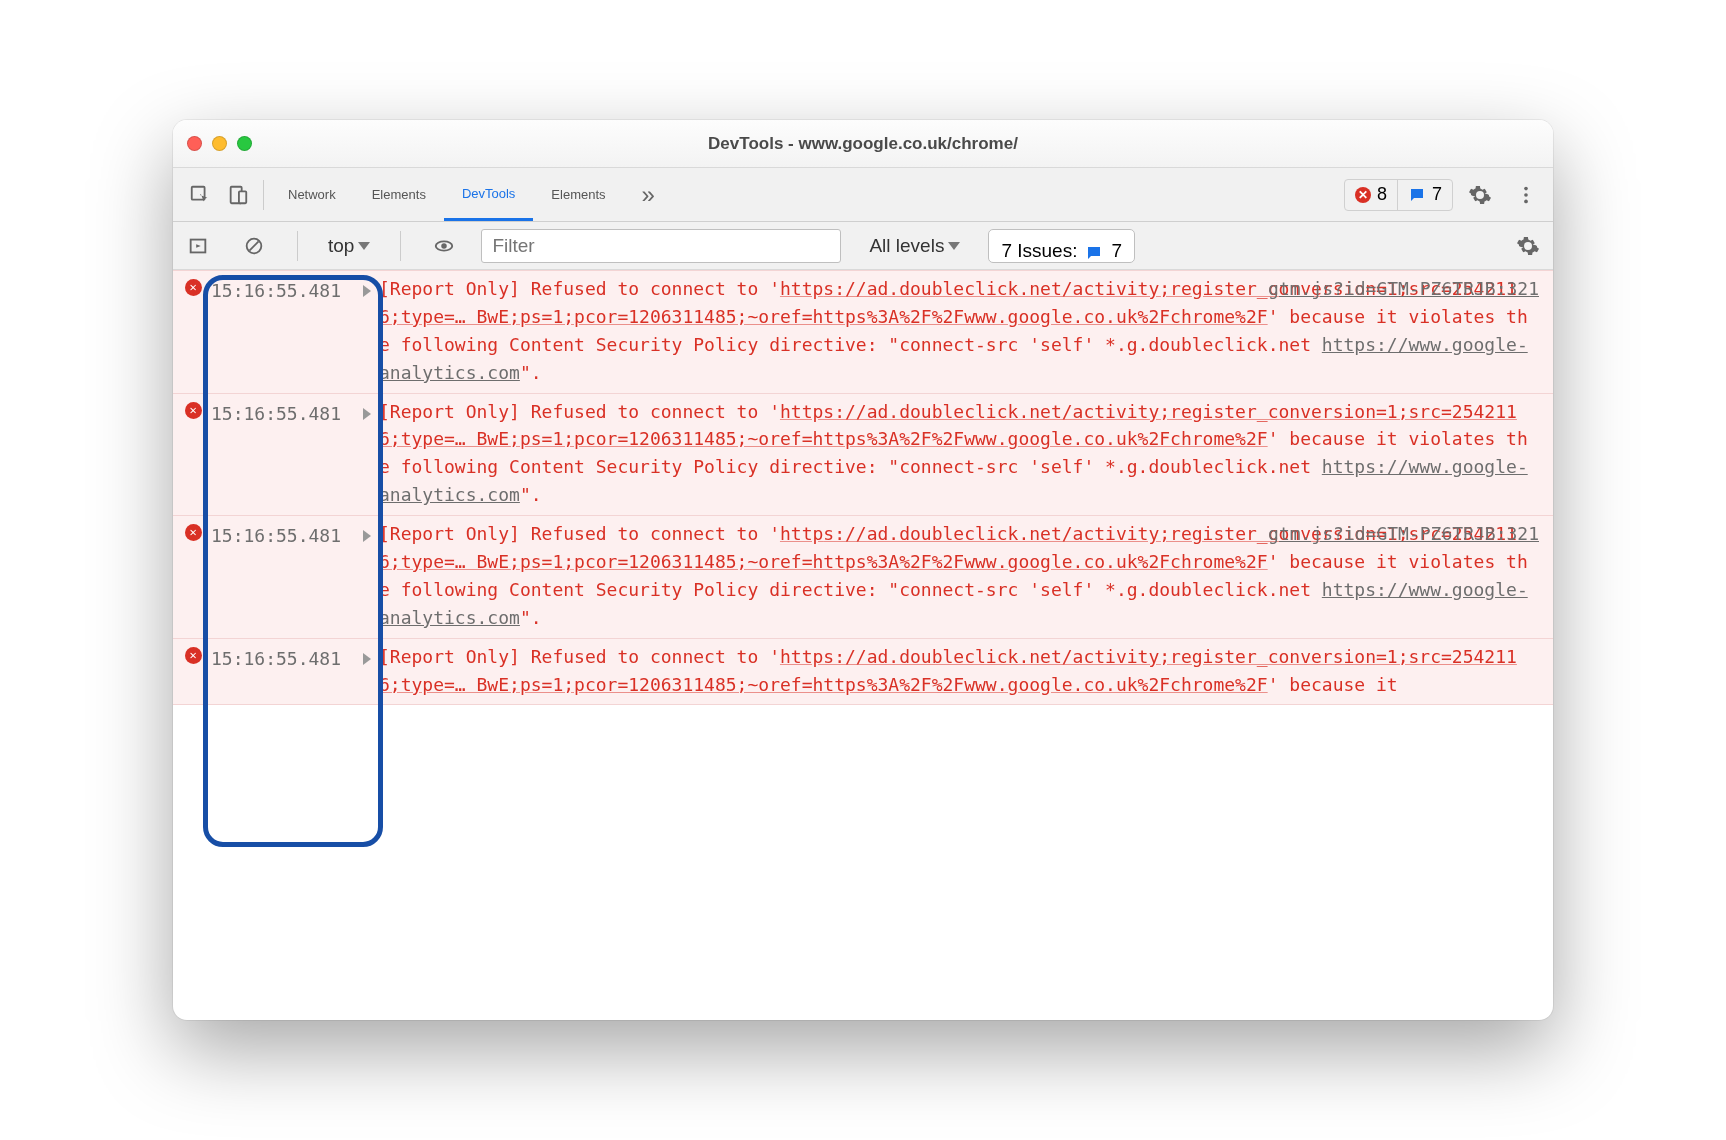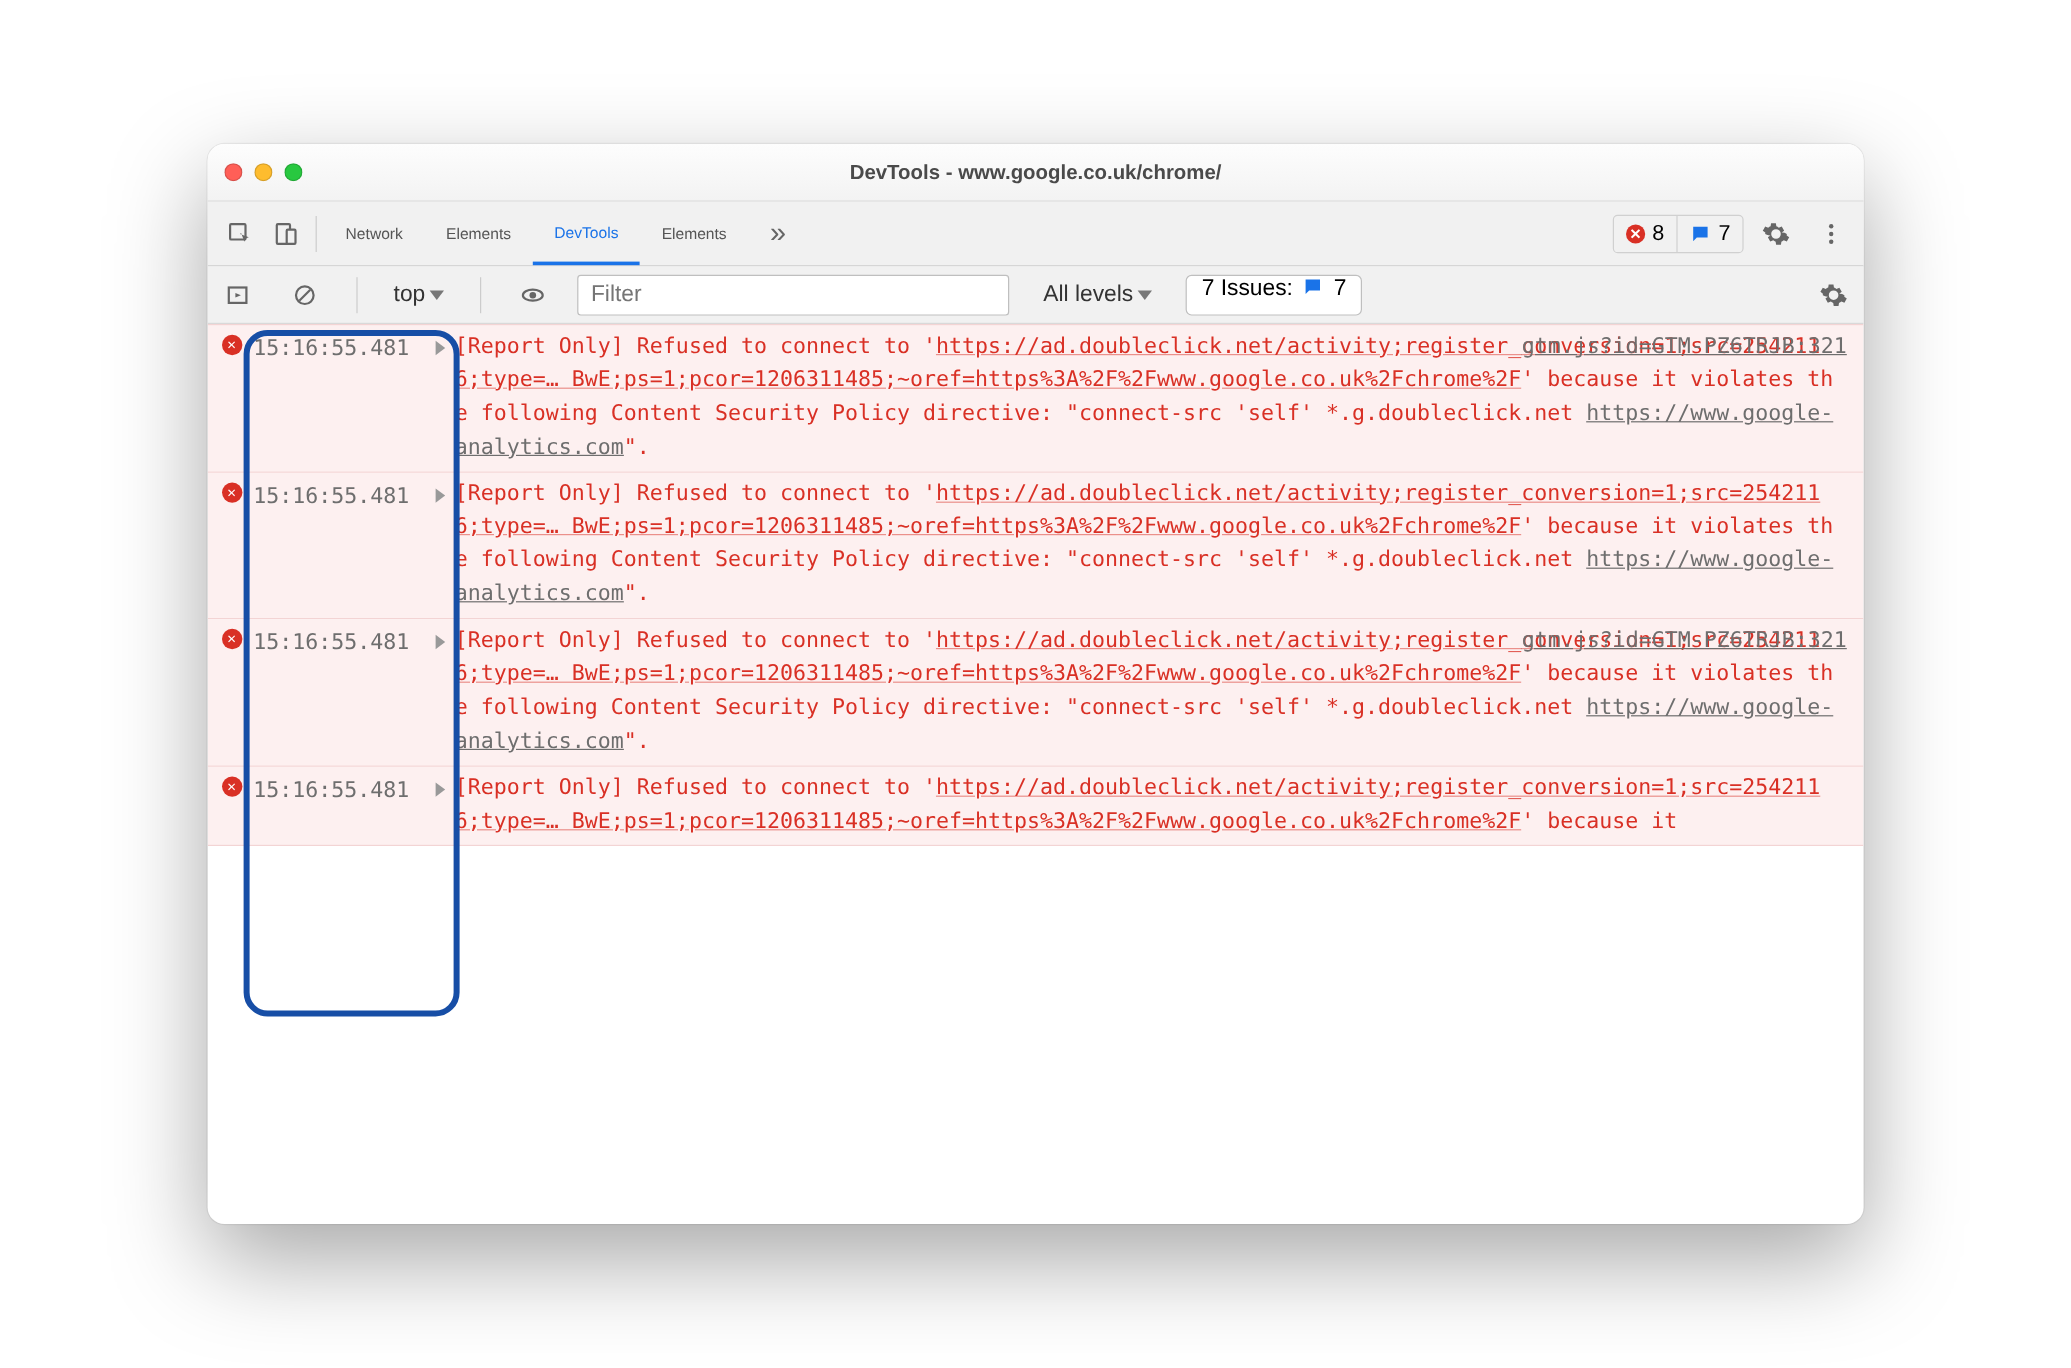--- a/index.html
+++ b/index.html
@@ -70,21 +70,21 @@
   max-width: 550px;
   height: 34px;
   border: 1px solid #bfbfbf;
   border-radius: 3px;
   background: #fff;
   font-size: 19px;
   padding: 0 10px;
   color: #8b5cf6;
 }
 .level-sel { font-size: 19px; color: #333; display: flex; align-items: center; gap: 4px; margin-left: 10px; }
-.issues-btn { border: 1px solid #bfbfbf; border-radius: 5px; height: 34px; display: flex; align-items: flex-start; gap: 8px; padding: 0 12px; font-size: 19px; background: #fff; margin-left: 10px; }
+.issues-btn { border: 1px solid #bfbfbf; border-radius: 5px; height: 34px; display: flex; align-items: flex-end; gap: 8px; padding: 0 12px; font-size: 19px; background: #fff; margin-left: 10px; }
 .console-body { height: calc(100% - 48px - 54px - 48px); overflow: hidden; position: relative; }
 .log-row {
   display: flex;
   background: #fdf0f0;
   border-top: 1px solid #f3d4d4;
   border-bottom: 1px solid #f3d4d4;
   font-family: Menlo, Consolas, monospace;
   font-size: 18px;
   line-height: 1.55;
   padding: 4px 10px 6px 10px;

